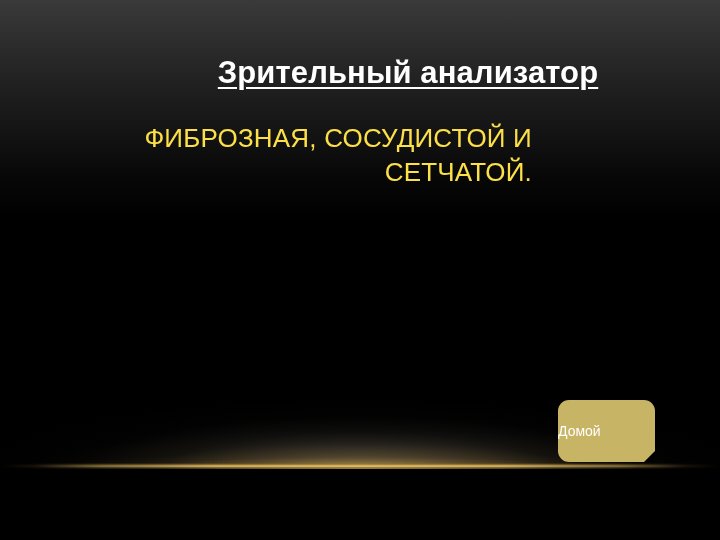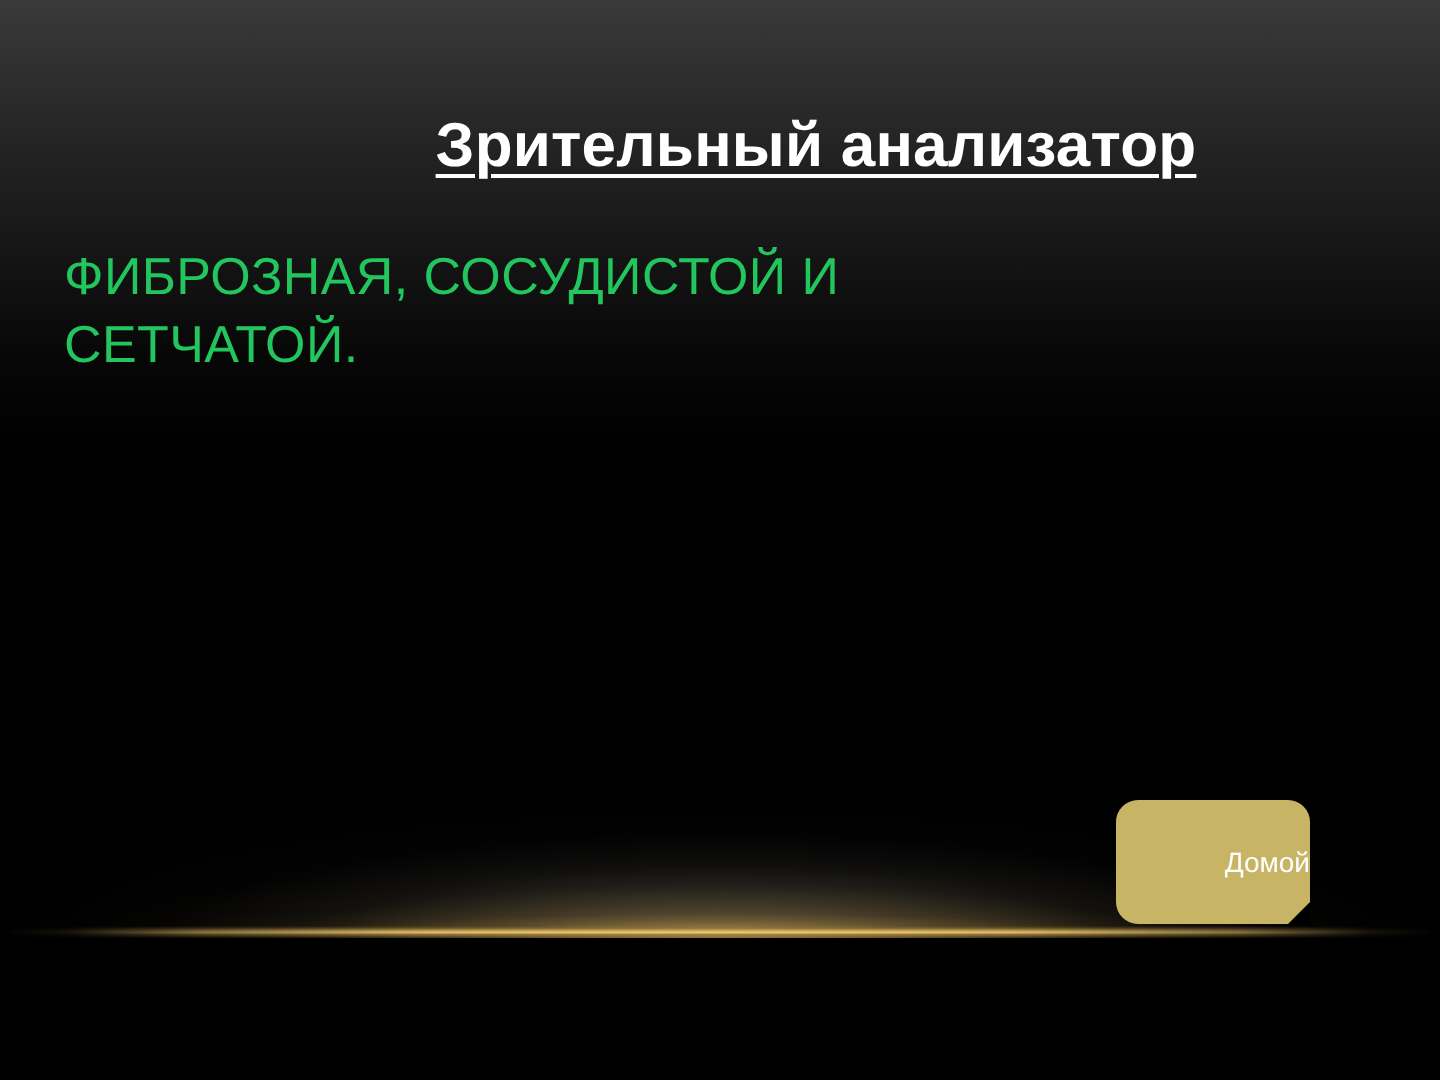--- a/index.html
+++ b/index.html
@@ -171,45 +171,45 @@
     text-decoration-thickness: 2px;
     text-underline-offset: 4px;
   }
 
   
   #body-text {
     position: absolute;
     left: 32px;
     top: 122px;
     width: 500px;
-    color: #22c55e;
+    color: #fde047;
     font-family: "Liberation Sans", sans-serif;
     font-size: 26px;
     font-weight: normal;
     line-height: 1.30;
     letter-spacing: 0.2px;
-    text-align: left;
+    text-align: right;
   }
 
   
   #home-button {
     position: absolute;
     left: 558px;
     top: 400px;
     width: 97px;
     height: 62px;
     background: #c8b465;
     border: none;
     border-radius: 11px 11px 0 11px;
     color: #ffffff;
     font-family: "Liberation Sans", sans-serif;
     font-size: 14px;
     font-weight: normal;
     line-height: 62px;
-    text-align: right;
+    text-align: left;
     cursor: pointer;
     padding: 0;
     box-sizing: border-box;
     overflow: hidden;
   }
   
   #home-button::after {
     content: "";
     position: absolute;
     right: 0;

